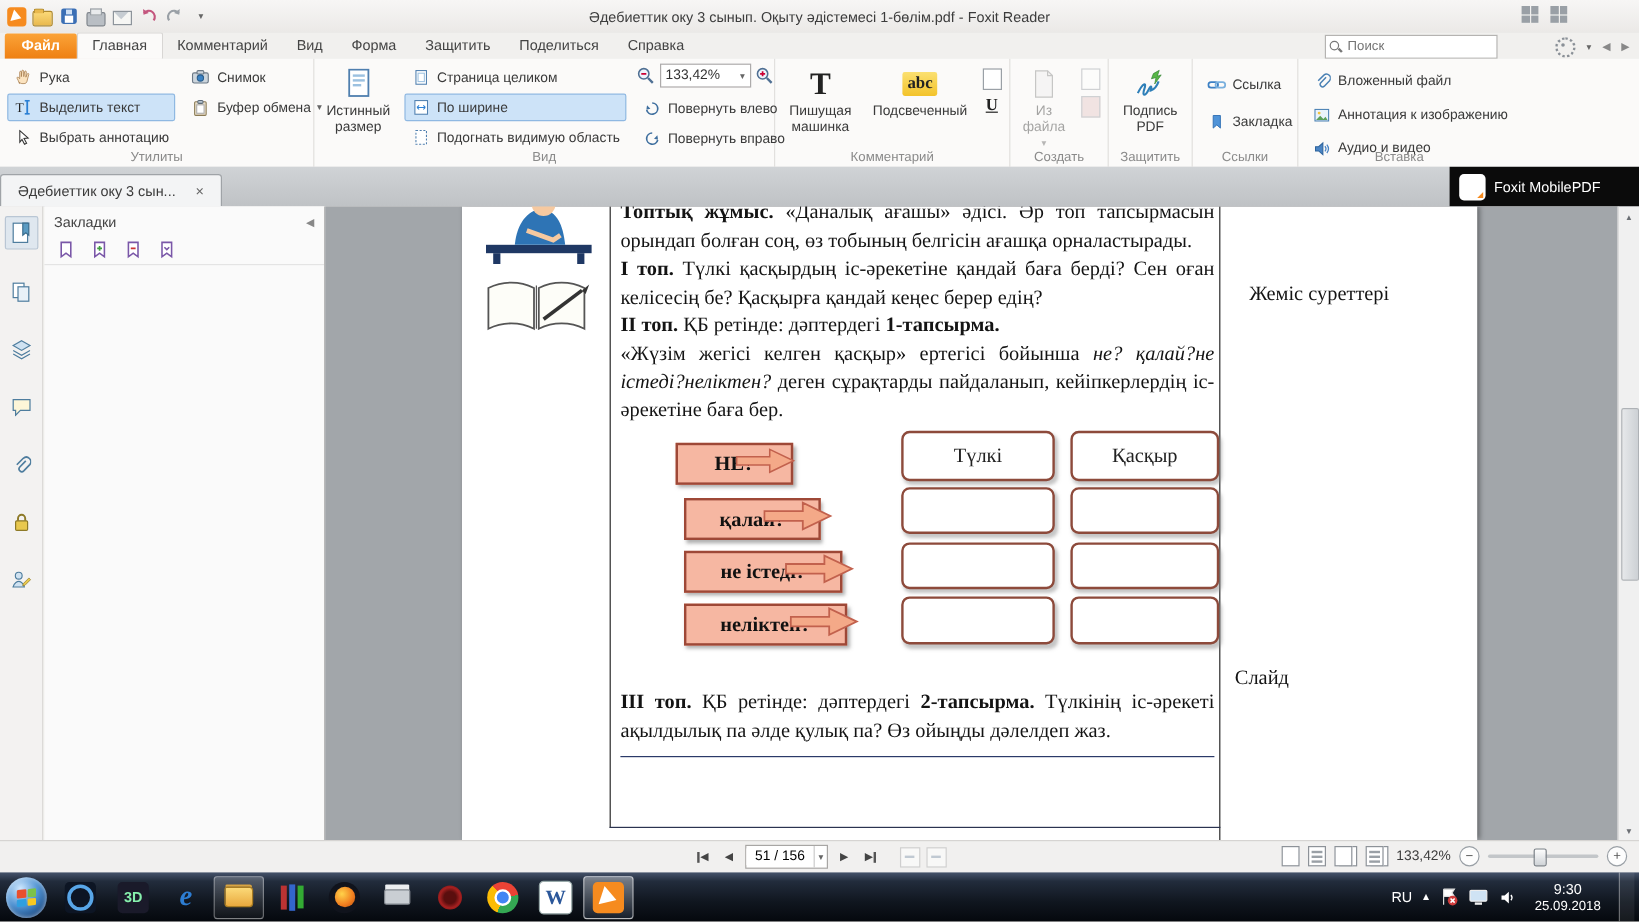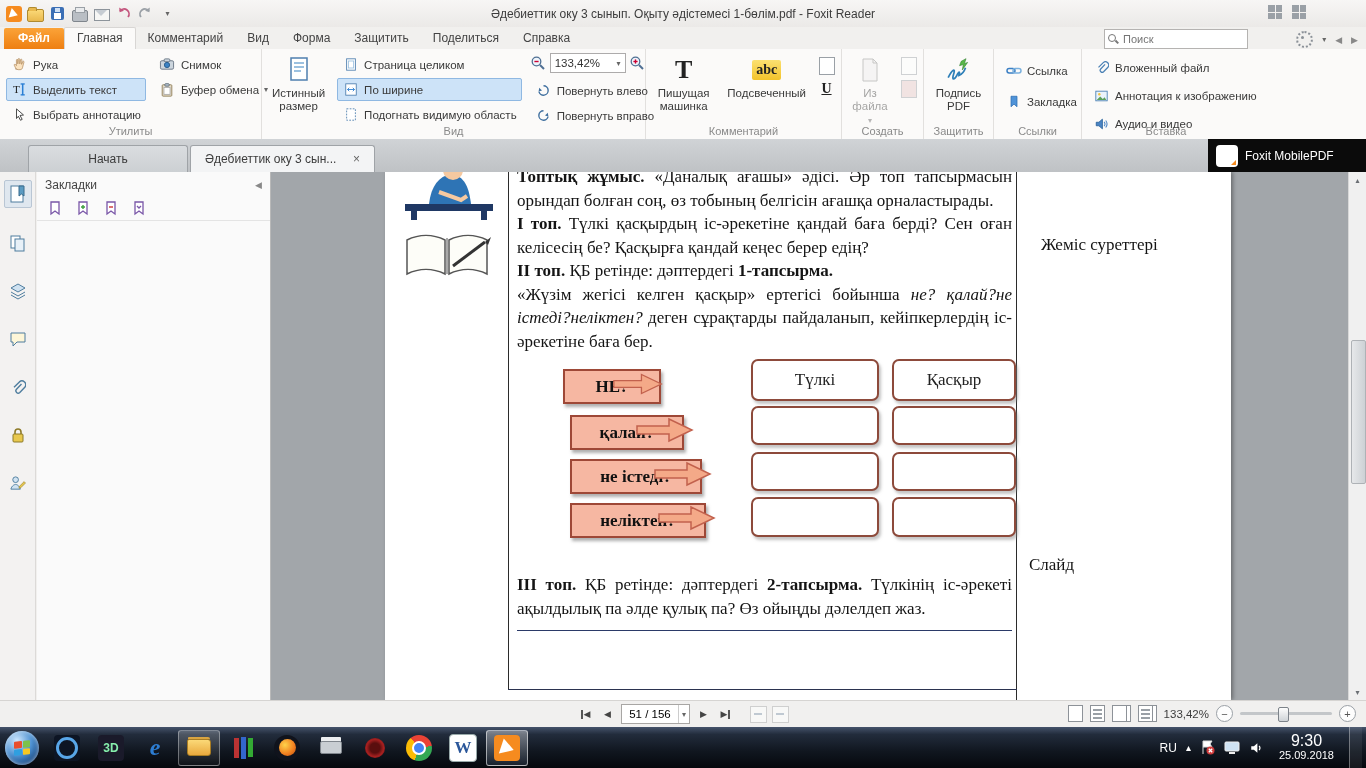--- a/index.html
+++ b/index.html
@@ -124,21 +124,21 @@
   .orb{width:34px;height:34px;margin:0 6px 0 5px;border-radius:50%;background:radial-gradient(circle at 35% 28%,#cfe8ff,#4f92d2 45%,#17457e 80%,#0a2448);box-shadow:inset 0 0 4px rgba(255,255,255,.7);position:relative;flex:none;}
   .orb .flag{position:absolute;left:9px;top:10px;width:16px;height:14px;display:grid;grid-template:1fr 1fr/1fr 1fr;gap:1px;transform:skewY(-6deg);}
   .orb .flag i{border-radius:1px;}
   .tbtn{width:40px;height:34px;margin:0 1px;display:flex;align-items:center;justify-content:center;border-radius:3px;border:1px solid transparent;flex:none;}
   .tbtn.running{background:linear-gradient(rgba(255,255,255,.22),rgba(255,255,255,.04));border-color:rgba(255,255,255,.35);}
   .tbtn.active{background:linear-gradient(rgba(255,255,255,.38),rgba(160,200,255,.12));border-color:rgba(255,255,255,.55);}
   .ticon{width:26px;height:26px;border-radius:4px;position:relative;display:flex;align-items:center;justify-content:center;font-weight:bold;}
   .tray{margin-left:auto;display:flex;align-items:center;gap:9px;color:#fff;padding-right:4px;}
   .trayit{display:flex;align-items:center;justify-content:center;}
   .clock{text-align:center;line-height:14px;margin:0 6px;}
-  .clock .t{font-size:16px;}
+  .clock .t{font-size:12px;}
   .clock .d{font-size:11px;}
   .showdesk{width:12px;height:41px;background:rgba(255,255,255,.07);border-left:1px solid rgba(255,255,255,.35);}
   svg{display:block;}
 </style>
 </head>
 <body>
 
 <div class="screen">
 
   <div class="titlebar">
@@ -473,23 +473,20 @@
               </svg>
           </span>
           <span>Аудио и видео</span>
         </div>
       </div>
       <div class="rg-label">Вставка</div>
     </div>
   </div>
 
   <div class="tabbar">
-    <div class="dtab first">
-      <span>Начать</span>
-    </div>
     <div class="dtab active">
       <span>Әдебиеттик оку 3 сын...</span>
       <span class="closex">×</span>
     </div>
     <span class="tabdd">▾</span>
     <div class="banner">
       <span class="gprl">G</span>
       <span>Foxit MobilePDF</span>
     </div>
   </div>

